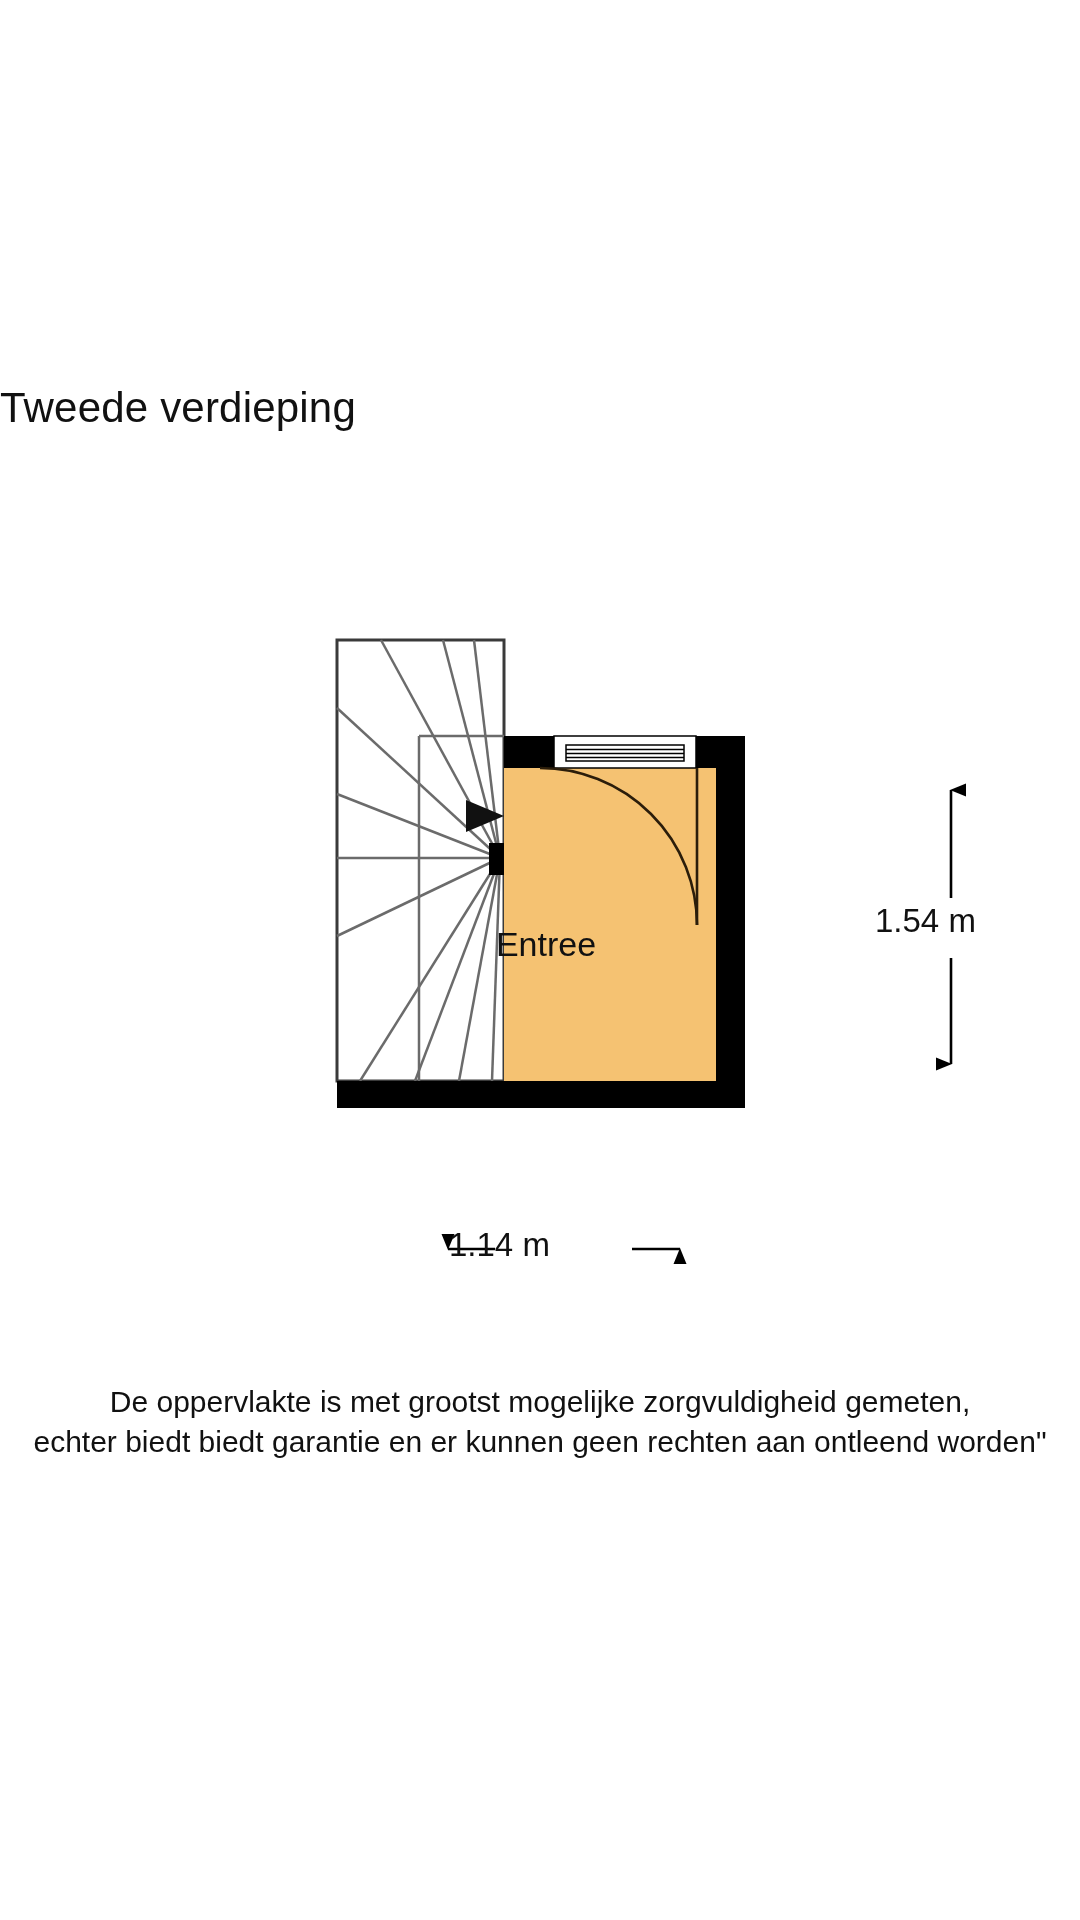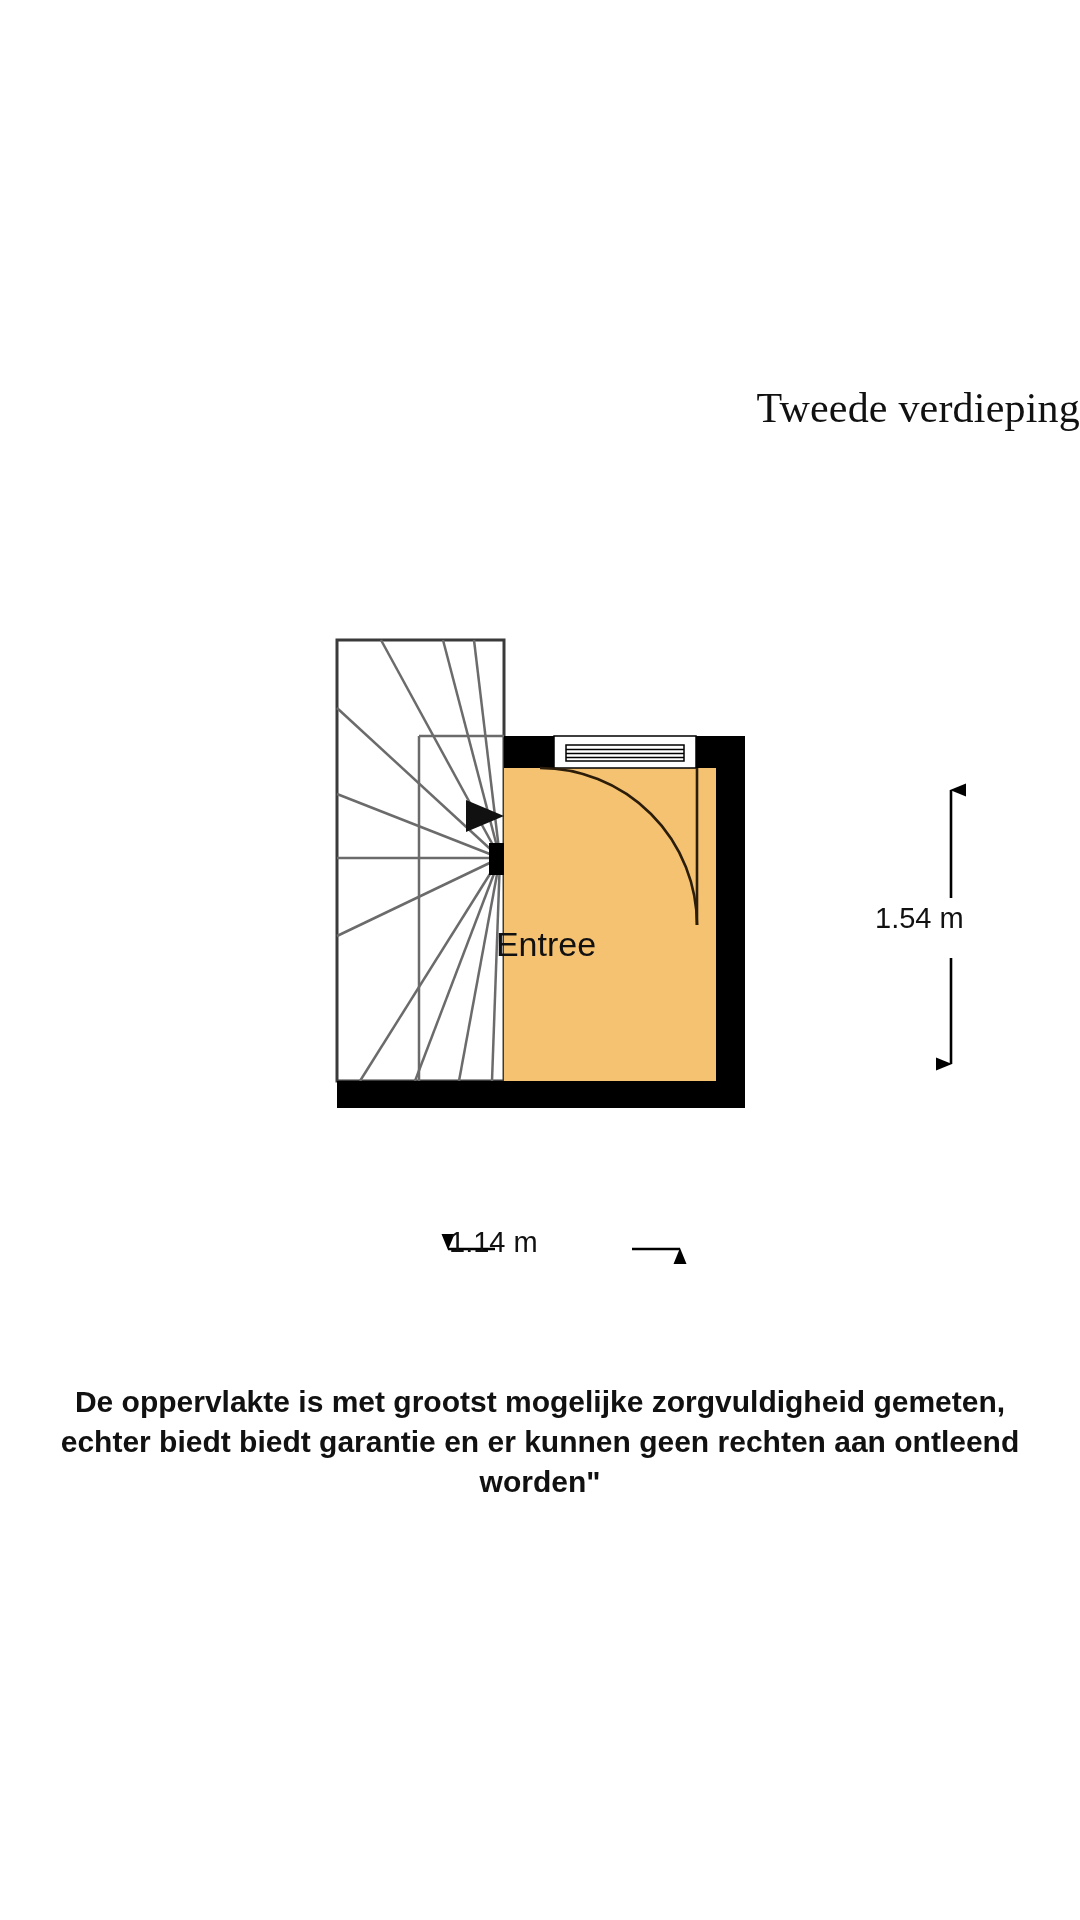--- a/index.html
+++ b/index.html
@@ -20,40 +20,40 @@
     position: absolute;
     inset: 0;
     background: #ffffff;
   }
 
   .floor-title {
     position: absolute;
     left: 0;
     right: 0;
     top: 384px;
-    text-align: right;
+    text-align: left;
     font-size: 42px;
     font-weight: 400;
     letter-spacing: 0.2px;
     color: #111111;
-    font-family: Liberation Serif, serif;
+    font-family: Liberation Sans, sans-serif;
   }
 
   #plan-svg {
     position: absolute;
     left: 0;
     top: 0;
     width: 1080px;
     height: 1920px;
     pointer-events: none;
   }
 
   .dim-label {
     position: absolute;
-    font-size: 29px;
+    font-size: 33px;
     color: #111111;
     white-space: nowrap;
     font-family: "Liberation Sans", sans-serif;
   }
   #dim-v-label {
     left: 875px;
     top: 902px;
   }
   #dim-h-label {
     left: 449px;
@@ -80,21 +80,21 @@
     position: absolute;
     left: 0;
     right: 0;
     top: 1382px;
     text-align: center;
     font-size: 30px;
     line-height: 40px;
     color: #111111;
     font-family: "Liberation Sans", sans-serif;
   }
-  #footer div { display: block; font-weight: bold; }
+  #footer div { display: block; }
 </style>
 </head>
 <body>
 
 <div id="page">
 
   <div class="floor-title">Tweede verdieping</div>
 
   <svg id="plan-svg" viewBox="0 0 1080 1920" xmlns="http://www.w3.org/2000/svg">
 

